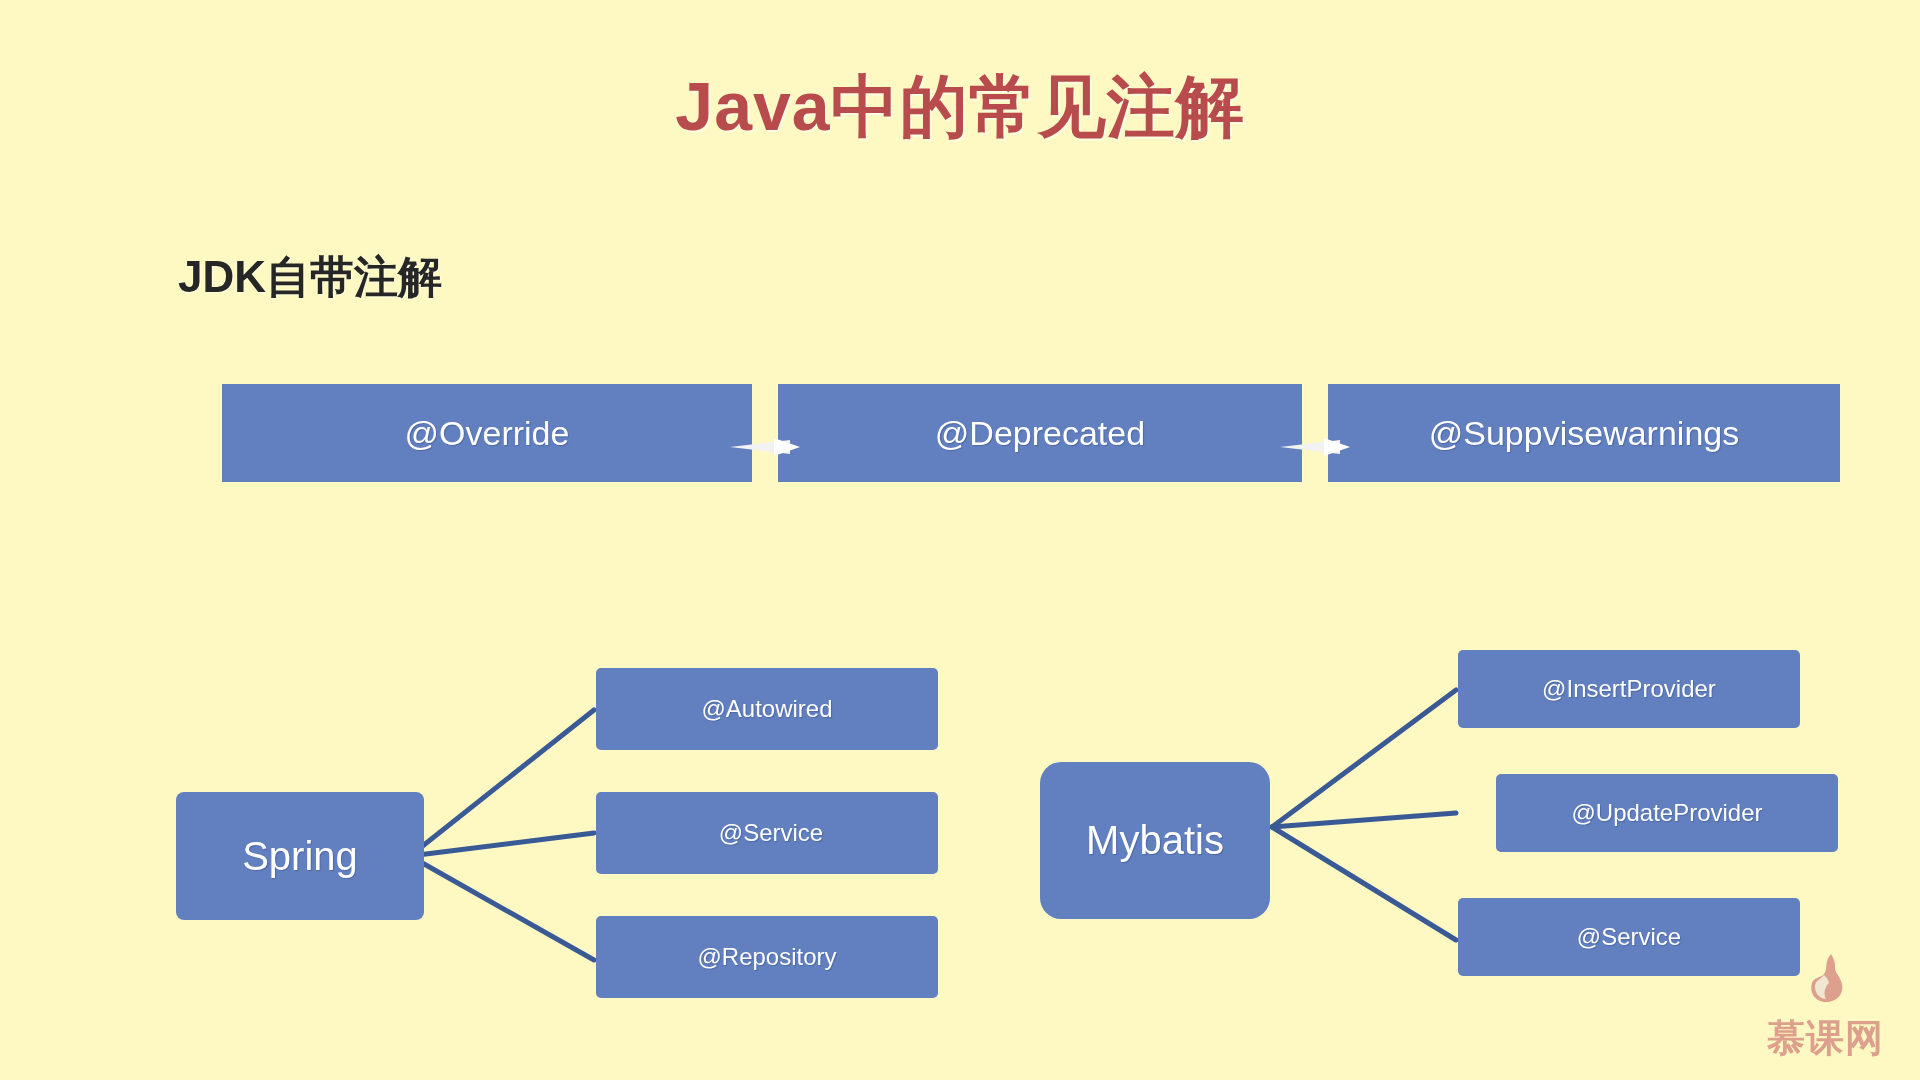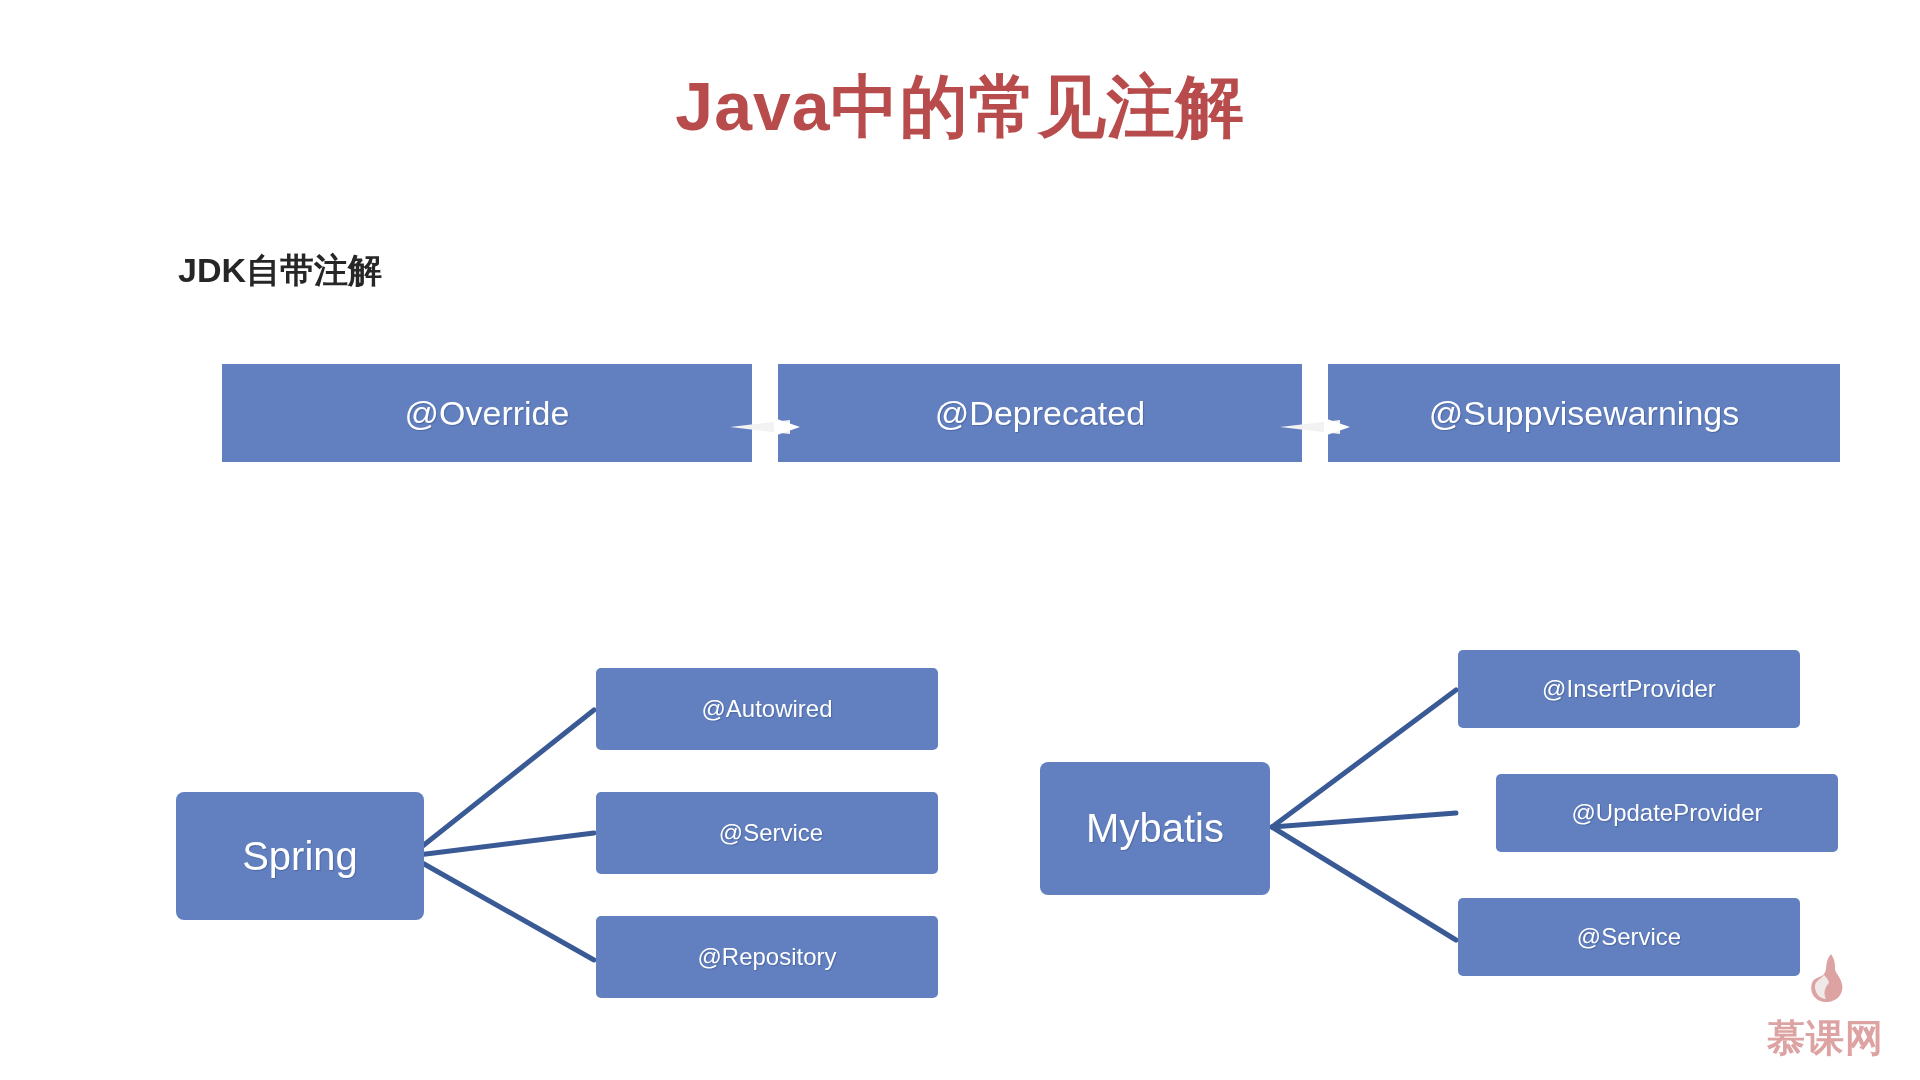--- a/index.html
+++ b/index.html
@@ -12,55 +12,55 @@
     height: 1080px;
     background: #ebebeb;
     font-family: "Liberation Sans", "DejaVu Sans", sans-serif;
     overflow: hidden;
     position: relative;
   }
 
   .slide {
     position: absolute;
     inset: 0;
-    background: #ffffff;
+    background: #fef9c3;
   }
 
   
   .slide-title {
     position: absolute;
     left: 0;
     right: 0;
     top: 62px;
     text-align: center;
     font-size: 68px;
     font-weight: bold;
     color: #b84b4b;
     letter-spacing: 1px;
     text-shadow: 2px 2px 0 rgba(255,255,255,0.55);
     white-space: nowrap;
   }
 
   
   .section-heading {
     position: absolute;
-    font-size: 34px;
+    font-size: 44px;
     font-weight: bold;
     color: #262626;
     white-space: nowrap;
     text-shadow: 1px 1px 0 rgba(255,255,255,0.5);
   }
   #heading-jdk { left: 178px; top: 248px; }
   #heading-third-party { left: 192px; top: 548px; }
 
   
   .jdk-row {
     position: absolute;
     left: 222px;
-    top: 364px;
+    top: 384px;
     width: 1618px;
     height: 72px;
   }
   .jdk-block {
     position: absolute;
     top: 0;
     height: 98px;
     background: #6280c0;
     color: #ffffff;
     font-size: 34px;
@@ -121,21 +121,21 @@
     font-size: 24px;
   }
 
   
   #node-spring      { left: 176px;  top: 162px; width: 248px; height: 128px; }
   #node-autowired   { left: 596px;  top: 38px;  width: 342px; height: 82px; }
   #node-service     { left: 596px;  top: 162px; width: 342px; height: 82px; padding-left: 8px; }
   #node-repository  { left: 596px;  top: 286px; width: 342px; height: 82px; }
 
   
-  #node-mybatis        { left: 1040px; top: 132px; width: 230px; height: 133px; }
+  #node-mybatis        { left: 1040px; top: 132px; width: 230px; height: 157px; border-radius: 21px; }
   #node-insertprovider { left: 1458px; top: 20px;  width: 342px; height: 78px; }
   #node-updateprovider { left: 1458px; margin-left: 38px; top = 0;    }
   #node-updateprovider { left: 1458px; top: 144px; width: 342px; height: 78px; }
   #node-options        { left: 1458px; top: 268px; width: 342px; height: 78px; }
 
   
   .watermark {
     position: absolute;
     right: 36px;
     bottom: 16px;

